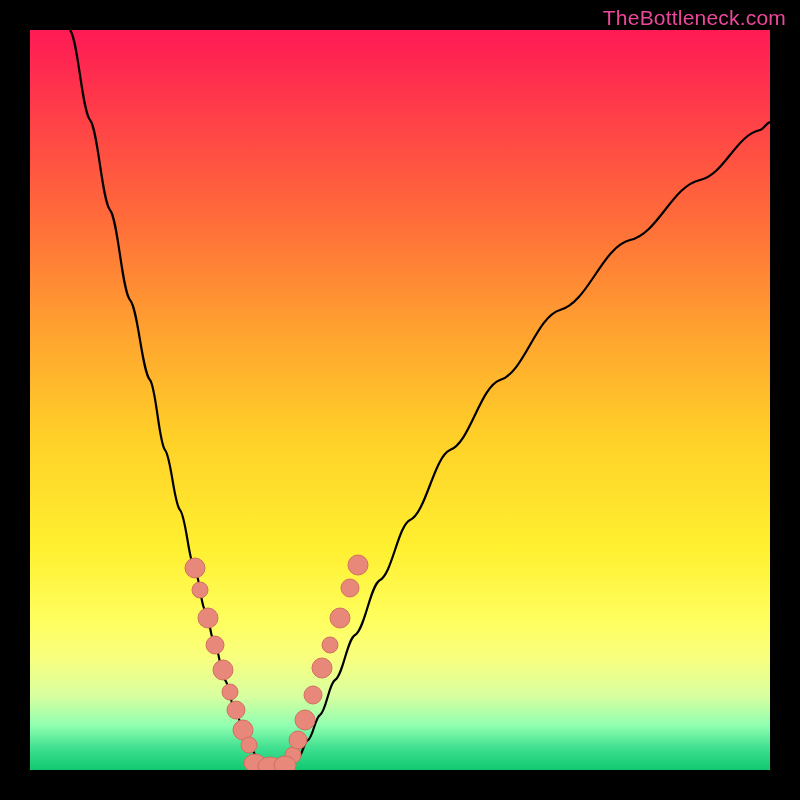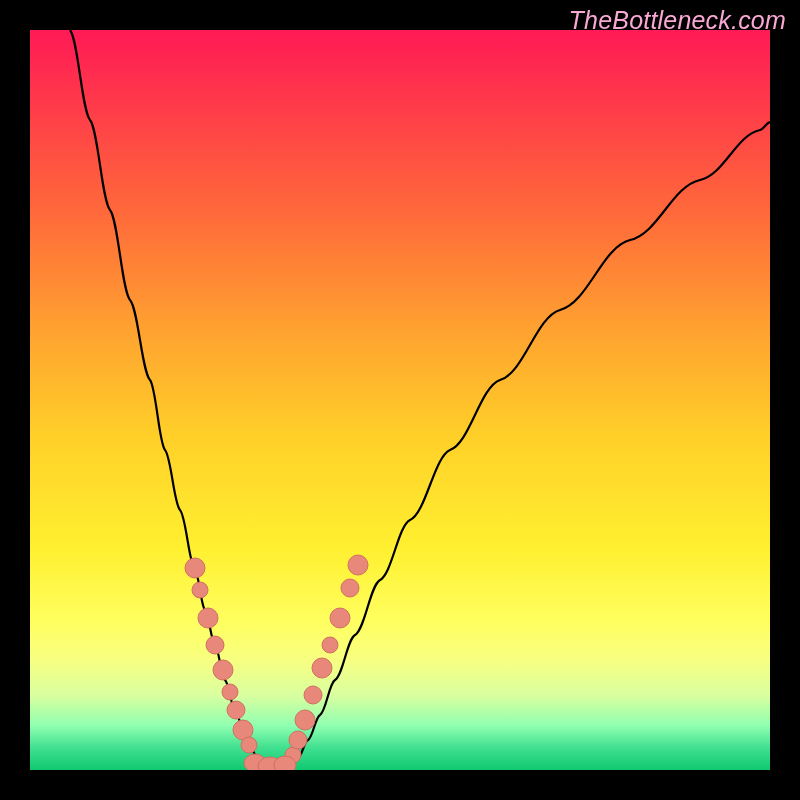--- a/index.html
+++ b/index.html
@@ -29,26 +29,25 @@
       #d8ffa0 90%,
       #90ffb0 94%,
       #40e090 97%,
       #10c870 100%
     );
   }
   .watermark {
     position: absolute;
     top: 6px;
     right: 14px;
-    color: #f9a8d4;
-    font-size: 25px;
+    color: #ec4899;
+    font-size: 21px;
     font-weight: 500;
     letter-spacing: 0.2px;
     z-index: 10;
-    font-style: italic;
   }
   svg.curves {
     position: absolute;
     left: 0;
     top: 0;
     width: 740px;
     height: 740px;
   }
   .curve-path {
     fill: none;

